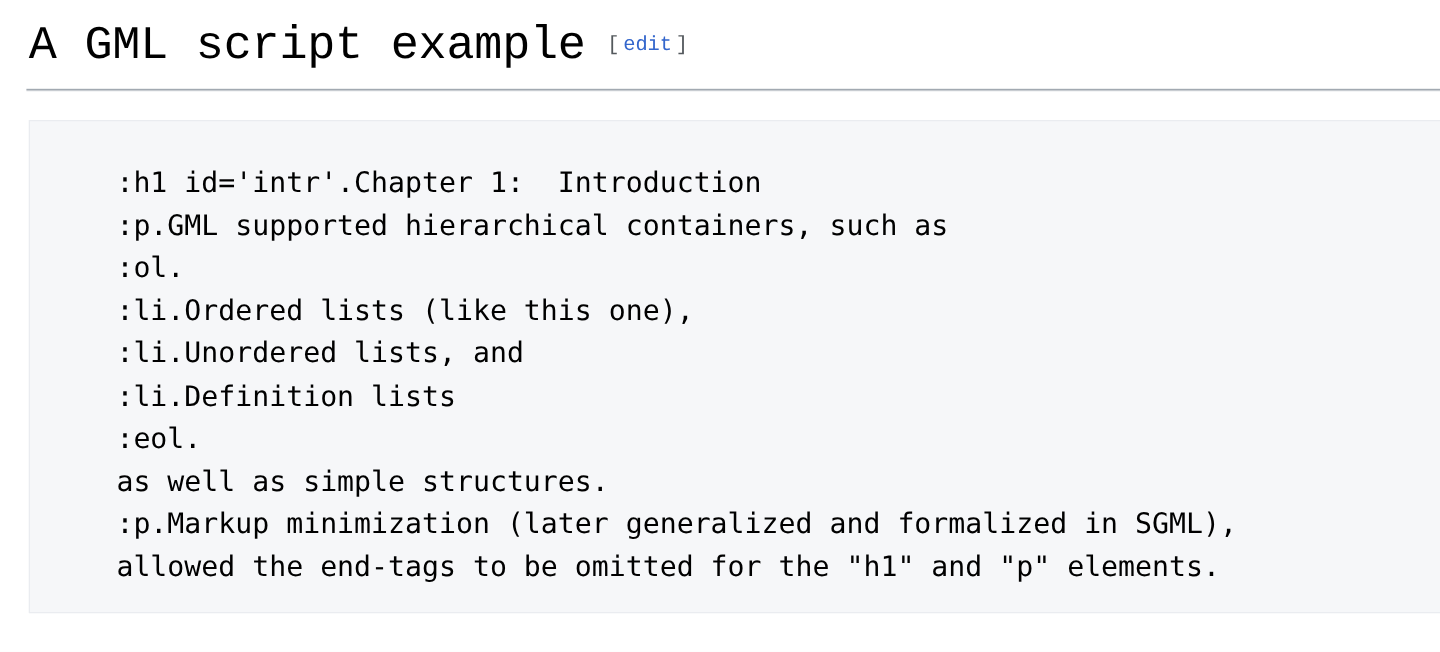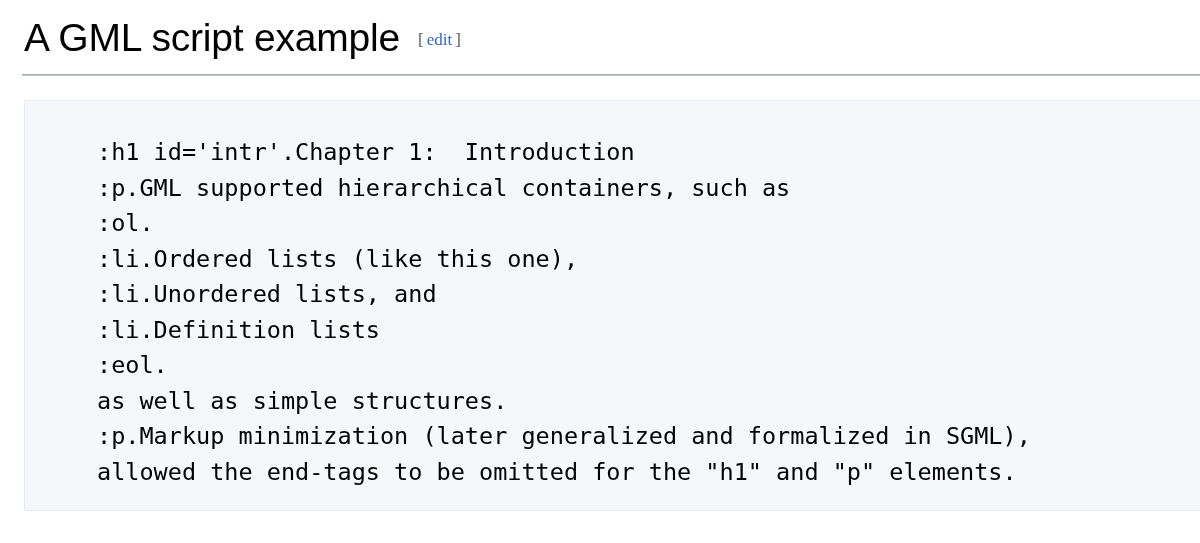--- a/index.html
+++ b/index.html
@@ -27,30 +27,30 @@
     position: absolute;
     left: 24px;
     top: 16px;
     right: 18px;
     display: flex;
     align-items: baseline;
     white-space: nowrap;
   }
 
   .heading-text {
-    font-family: Liberation Sans, sans-serif;
+    font-family: Liberation Mono, monospace;
     font-size: 39px;
     font-weight: 400;
     line-height: 1.15;
     color: #000000;
     letter-spacing: -0.2px;
   }
 
   .edit-section {
-    font-family: Liberation Serif, serif;
+    font-family: Liberation Mono, monospace;
     font-size: 17px;
     line-height: 1;
     margin-left: 18px;
     position: relative;
     top: -6px;
     white-space: nowrap;
   }
   .edit-bracket {
     color: #54595d;
     font-size: 17px;

